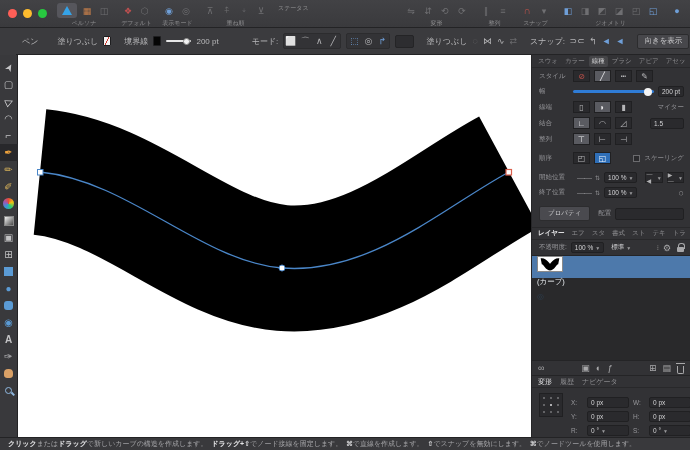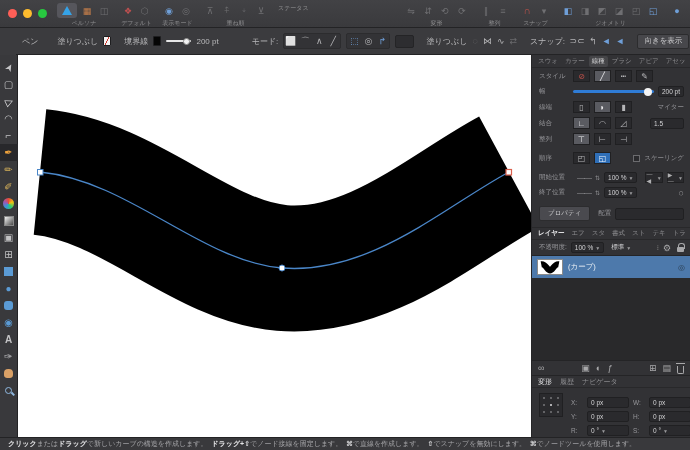--- a/index.html
+++ b/index.html
@@ -95,21 +95,21 @@
   .propbtn { background:#4a4a4f; border:1px solid #2c2c2e; border-radius:2px; color:#d0d0d2;
     font-size:6.5px; padding:2px 8px; }
   .gear { font-size:9px; color:#a8a8aa; }
   .lockico { width:7px; height:9px; position:relative; margin-left:2px; }
   .lockico::before { content:''; position:absolute; left:1px; top:0; width:5px; height:5px;
     border:1px solid #a8a8aa; border-bottom:none; border-radius:3px 3px 0 0; }
   .lockico::after { content:''; position:absolute; left:0; top:4px; width:7px; height:5px;
     background:#a8a8aa; border-radius:1px; }
   #layerlist { background:#29292b; height:106px; border-top:1px solid #242426;
     border-bottom:1px solid #242426; }
-  .layerrow { display:flex; align-items:center; height:22px; background:#4d79ab; padding:0 5px; gap:5px; }
+  .layerrow { display:flex; height:22px; background:#4d79ab; padding:0 5px; gap:5px;flex-direction:column; }
   .thumb { width:26px; height:16px; background:#fff; border:1px solid #8a8a8a; flex:none; }
   .layername { color:#f0f4f8; font-size:7.5px; flex:1; }
   .lpanel-toolbar { display:flex; align-items:center; height:14px; padding:0 6px; gap:6px;
     color:#a8a8aa; font-size:9px; }
   .trash { width:7px; height:8px; border:1px solid #a8a8aa; border-top:none;
     border-radius:0 0 2px 2px; position:relative; margin-top:3px; }
   .trash::before { content:''; position:absolute; top:-3px; left:-2px; right:-2px; height:1.5px;
     background:#a8a8aa; }
   .btabs { display:flex; align-items:center; height:13px; border-top:1px solid #242426;
     border-bottom:1px solid #28282a; padding:0 6px; gap:8px; }

